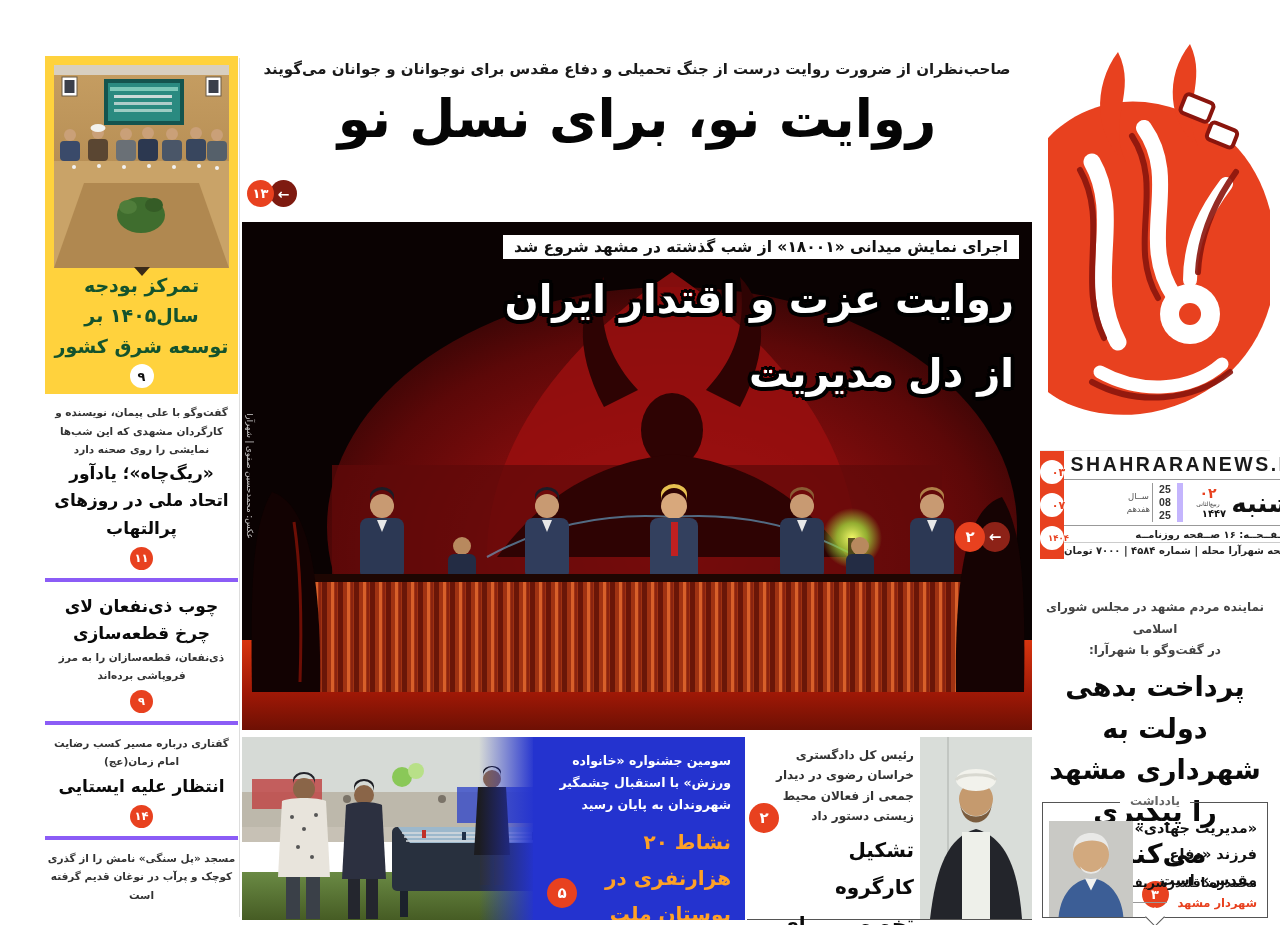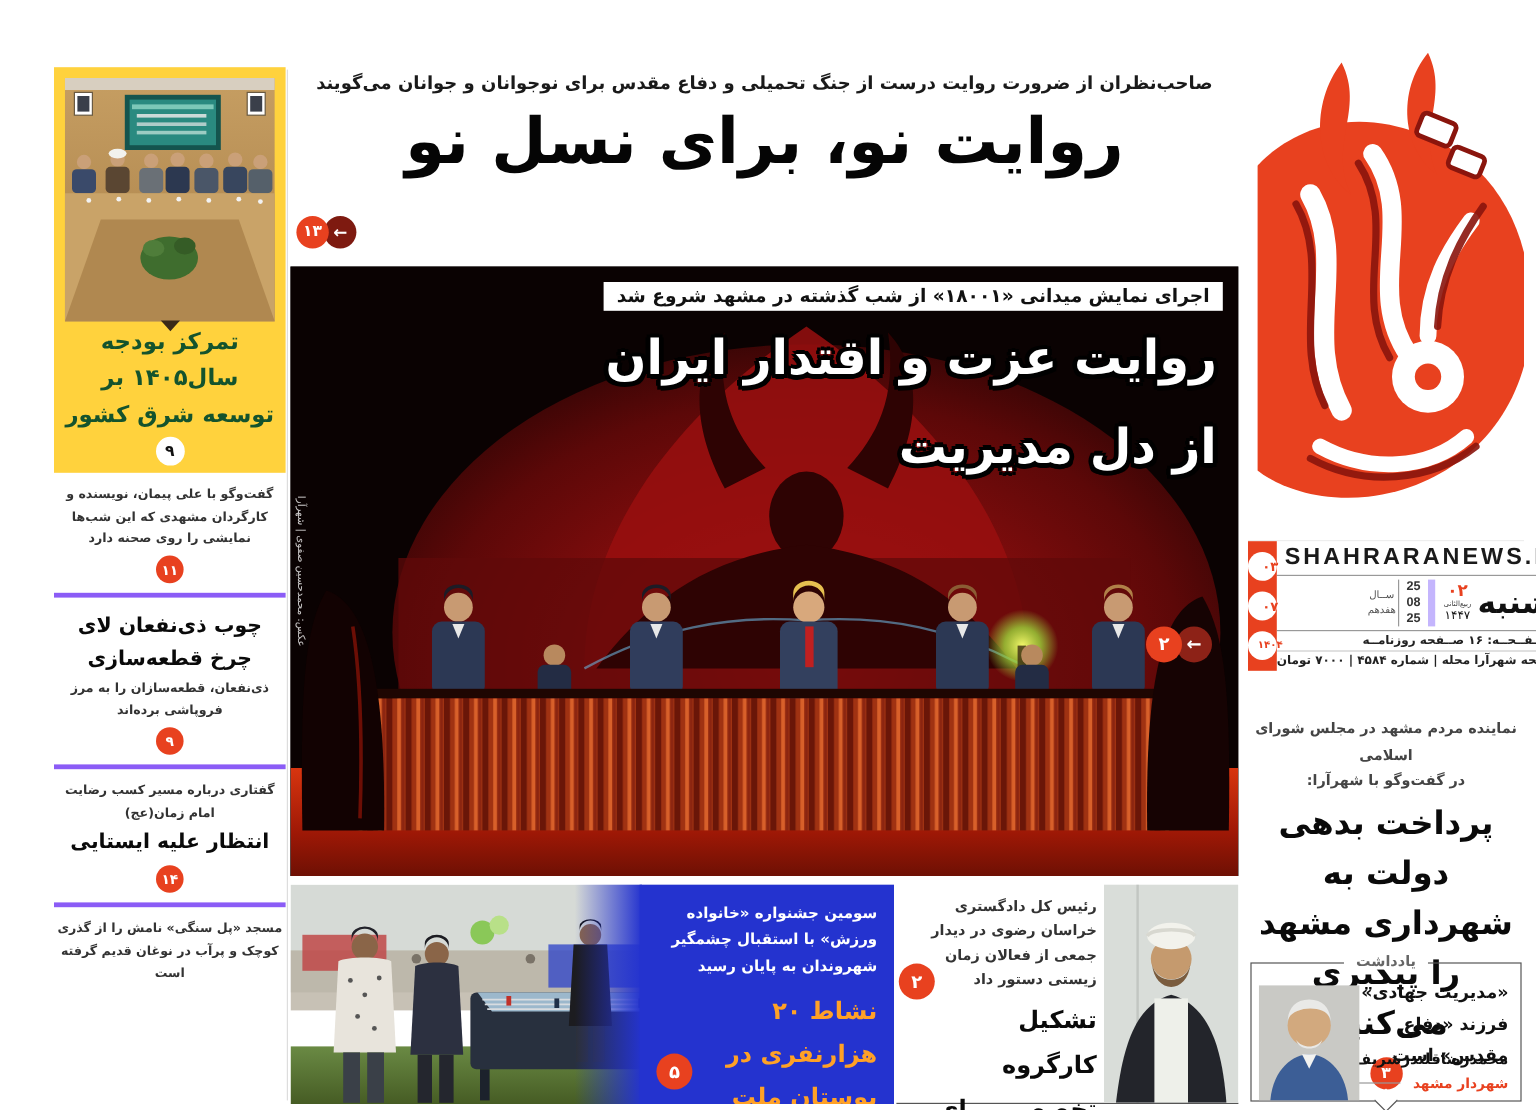--- a/index.html
+++ b/index.html
@@ -13,21 +13,21 @@
   .db-circles{width:30px;background:#e8411f;display:flex;flex-direction:column;align-items:center;justify-content:space-around;padding:5px 0;min-height:108px;}
   .db-circle{width:24px;height:24px;border-radius:50%;background:#fff;color:#e8411f;font-weight:bold;font-size:11px;display:flex;align-items:center;justify-content:center;padding-left:13px;}
   .db-circle.small{font-size:8.5px;}
   .db-content{flex:1;padding-right:6px;}
   .db-site{direction:ltr;text-align:center;font-family:"Liberation Sans",sans-serif;font-weight:bold;font-size:19.5px;letter-spacing:2.5px;color:#1a1a1a;border-bottom:1px solid #999;padding:2px 0 3px;white-space:nowrap;}
   .db-daterow{display:flex;align-items:center;border-bottom:1px solid #999;padding:3px 0;}
   .db-weekday{font-size:26px;font-weight:bold;line-height:1;letter-spacing:-1px;}
   .db-hijri{margin:0 5px;text-align:center;}
   .db-hijri .d{color:#e8411f;font-weight:bold;font-size:14px;line-height:1;}
   .db-hijri .m{font-size:6px;color:#444;line-height:1.4;}
-  .db-hijri .y{font-size:10px;font-weight:normal;line-height:1;}
+  .db-hijri .y{font-size:10px;font-weight:bold;line-height:1;margin-left:12px;}
   .db-greg{direction:ltr;text-align:center;border-left:1px solid #999;border-right:6px solid #c4b5fd;padding:0 6px;margin:0 2px;font-weight:bold;font-size:10.5px;line-height:1.25;color:#333;font-family:"Liberation Sans",sans-serif;}
   .db-yearlbl{font-size:8.5px;color:#555;text-align:center;line-height:1.5;}
   .db-pages{font-size:10px;font-weight:bold;color:#222;padding:3px 0 2px;border-bottom:1px solid #ccc;white-space:nowrap;}
   .db-issue{font-size:10px;font-weight:bold;color:#222;padding:2px 0 3px;white-space:nowrap;}
   #mpstory{position:absolute;top:597px;right:10px;width:230px;text-align:center;}
   .mp-kicker{font-size:12px;font-weight:bold;color:#444;line-height:1.8;}
   .mp-headline{font-size:27px;font-weight:bold;color:#0a0a0a;line-height:1.55;margin-top:4px;letter-spacing:-0.5px;}
   #mpstory .pnum{width:27px;height:27px;font-size:13px;margin:6px auto 0;}
   #notebox{position:absolute;top:802px;right:12px;width:226px;height:116px;border:1px solid #555;}
   .note-label{position:absolute;top:-9px;right:50%;transform:translateX(50%);background:#fff;padding:0 10px;font-size:12px;color:#666;font-weight:bold;}
@@ -226,20 +226,21 @@
         <ellipse cx="100" cy="140" rx="9" ry="7" fill="#355c26"></ellipse>
       </svg>
       <div class="sb-notch" style="position:absolute;bottom:-8px;left:50%;margin-left:-8px;"></div>
     </div>
     <div class="sb-card-headline">تمرکز بودجه سال۱۴۰۵ بر توسعه شرق کشور</div>
     <div class="sb-card-page">۹</div>
   </div>
 
   <div class="sb-item">
     <div class="sb-kicker">گفت‌وگو با علی پیمان، نویسنده و کارگردان مشهدی که این شب‌ها نمایشی را روی صحنه دارد</div>
+    <div class="sb-headline">«ریگ‌چاه»؛ یادآور اتحاد ملی در روزهای پرالتهاب</div>
     <div class="pnum">۱۱</div>
   </div>
   <div class="sb-item">
     <div class="sb-headline">چوب ذی‌نفعان لای چرخ قطعه‌سازی</div>
     <div class="sb-sub">ذی‌نفعان، قطعه‌سازان را به مرز فروپاشی برده‌اند</div>
     <div class="pnum">۹</div>
   </div>
   <div class="sb-item">
     <div class="sb-kicker">گفتاری درباره مسیر کسب رضایت امام زمان(عج)</div>
     <div class="sb-headline">انتظار علیه ایستایی</div>
@@ -447,17 +448,17 @@
       <line x1="28" y1="0" x2="28" y2="182" stroke="#c2c6c2" stroke-width="2"></line>
       <path d="M56,92 C28,100 16,130 10,182 L102,182 C98,128 84,100 56,92 Z" fill="#23252b"></path>
       <rect x="42" y="95" width="28" height="87" fill="#eef0ea"></rect>
       <circle cx="56" cy="62" r="17" fill="#c59a6e"></circle>
       <path d="M40,66 C42,84 70,84 72,66 C70,92 42,92 40,66 Z" fill="#7a5c3e"></path>
       <ellipse cx="56" cy="43" rx="20" ry="11" fill="#f2f2ec"></ellipse>
       <path d="M36,43 C40,36 72,36 76,43" stroke="#d8d8d0" stroke-width="3" fill="none"></path>
     </svg>
   </div>
   <div class="jst-text">
-    <div class="jst-kicker">رئیس کل دادگستری خراسان رضوی در دیدار جمعی از فعالان زمان زیستی دستور داد</div>
+    <div class="jst-kicker">رئیس کل دادگستری خراسان رضوی در دیدار جمعی از فعالان محیط زیستی دستور داد</div>
     <div class="jst-headline">تشکیل کارگروه تخصصی برای ارتفاعات جنوبی و کشف‌رود</div>
   </div>
   <div class="pnum">۲</div>
 </div>
 
 </body></html>

